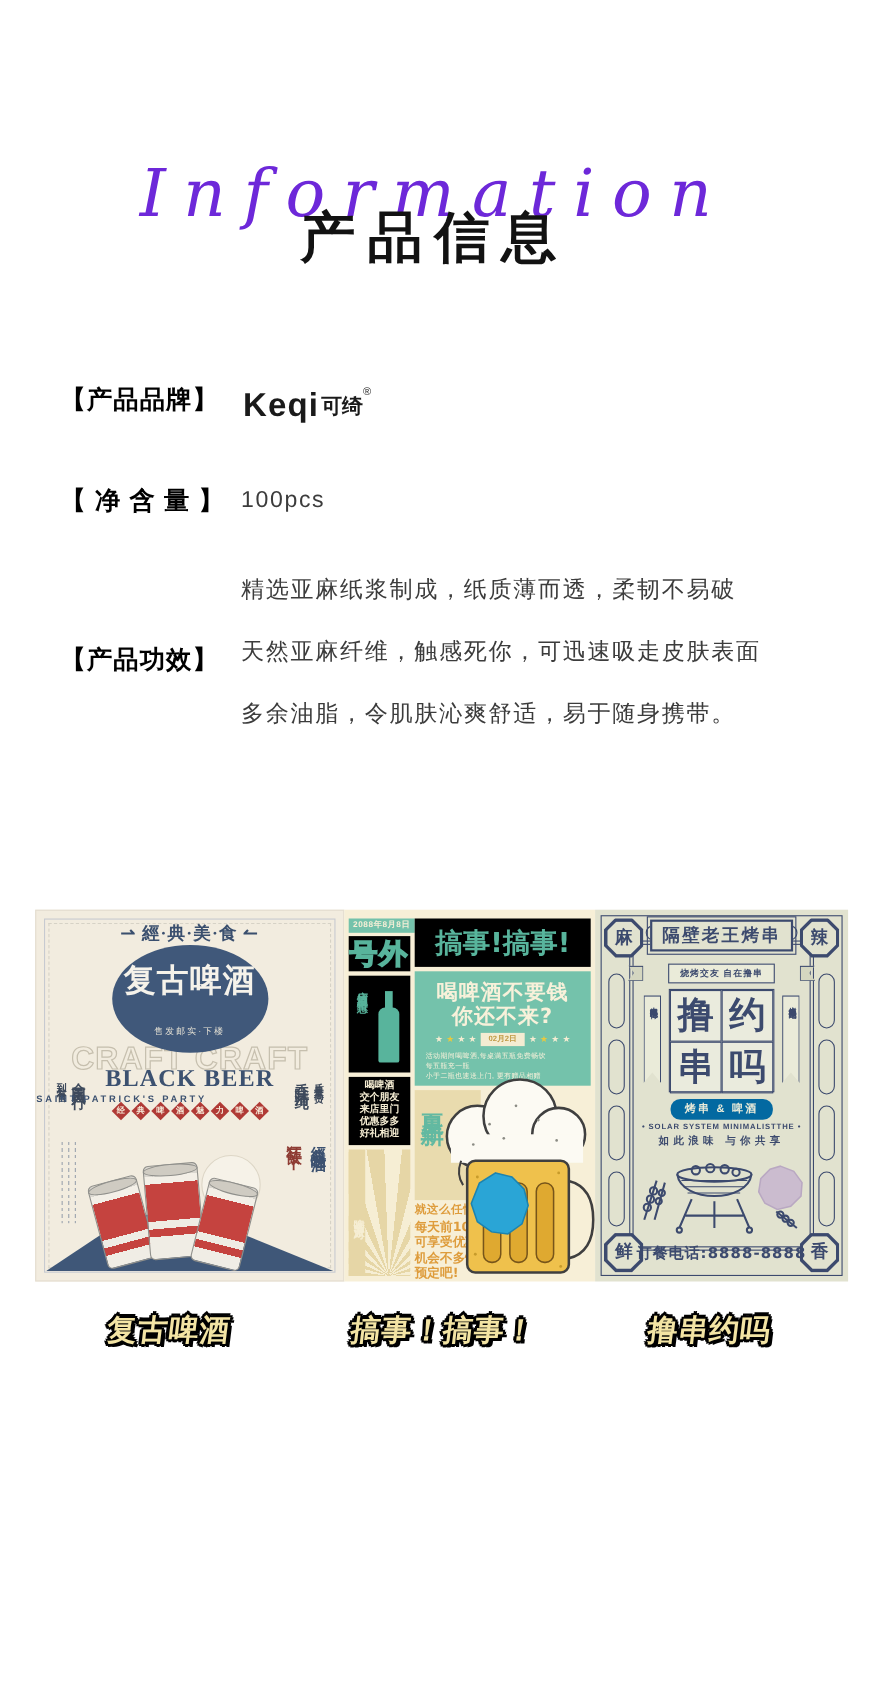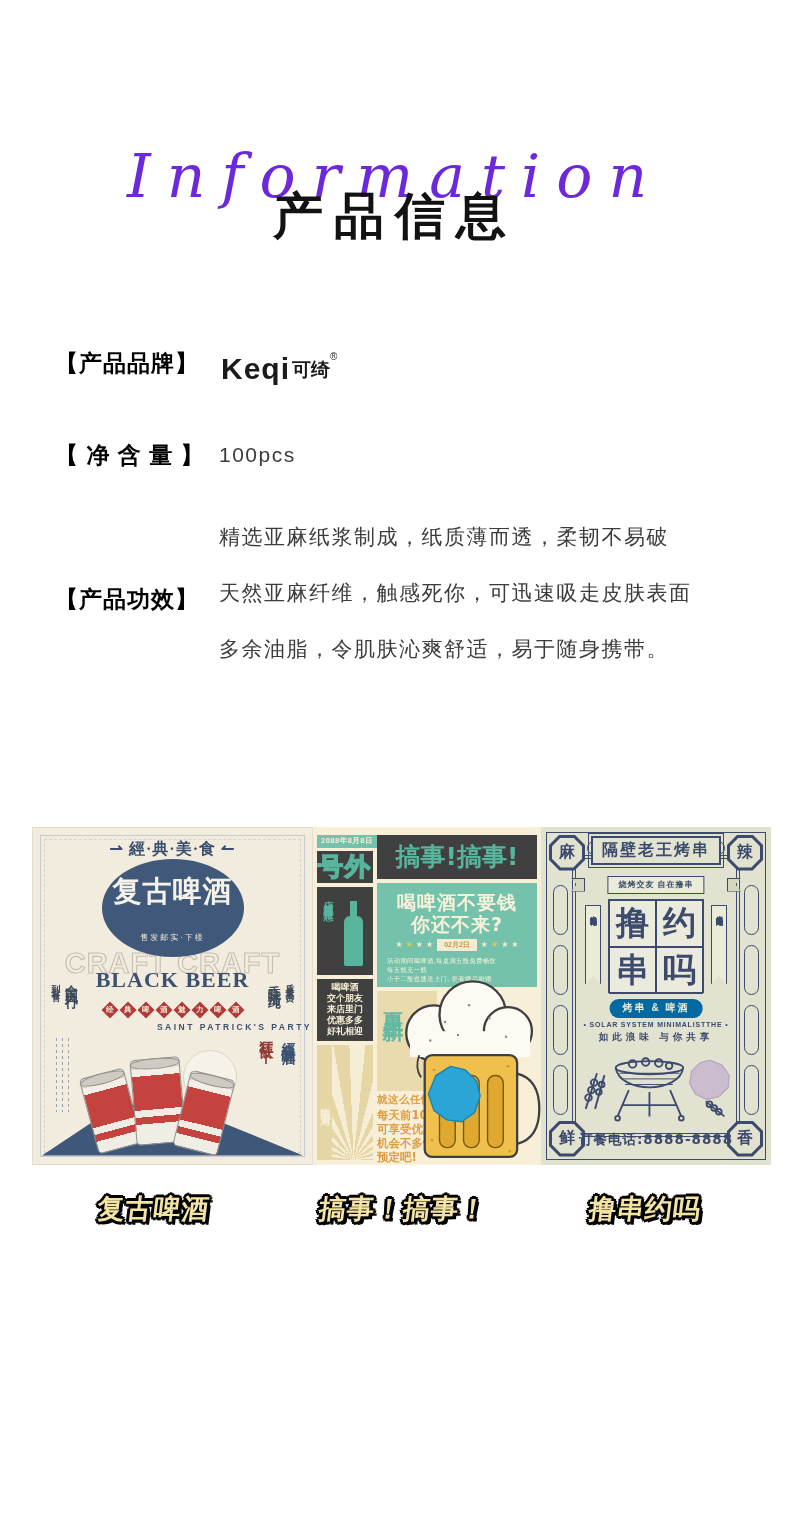--- a/index.html
+++ b/index.html
@@ -33,21 +33,21 @@
   
   .p-beer{width:281px;background:#f2ecdf;border:1px solid #e3ddcf;}
   .pb-frame{position:absolute;inset:7px;border:1px solid #c7cad0;}
   .pb-frame2{position:absolute;inset:11px;border:1px dashed #d6d2c6;}
   .pb-banner{position:absolute;top:11px;width:100%;text-align:center;font-family:"Liberation Serif",serif;font-weight:700;font-size:16px;color:#3a4f6e;letter-spacing:1px;}
   .pb-circle{position:absolute;top:31px;left:50%;transform:translateX(-50%);width:142px;height:98px;background:#40587a;border-radius:50%;display:flex;flex-direction:column;align-items:center;justify-content:center;z-index:2;}
   .pb-circle-title{color:#f5f2ea;font-size:29px;font-weight:800;font-family:"DejaVu Sans",sans-serif;letter-spacing:1px;white-space:nowrap;}
   .pb-circle-tag{color:#e6e2d5;font-size:8px;margin-top:20px;letter-spacing:2px;}
   .pb-outline{position:absolute;top:119px;width:100%;text-align:center;font-size:29px;font-weight:800;letter-spacing:1px;color:transparent;-webkit-text-stroke:1.1px #c6bfae;z-index:1;white-space:nowrap;}
   .pb-arch{position:absolute;top:139px;width:100%;text-align:center;font-family:"Liberation Serif",serif;font-weight:800;font-size:22px;color:#3c5170;letter-spacing:1px;z-index:3;}
-  .pb-arch-sub{position:absolute;top:166px;width:100%;text-align:right;font-size:8.5px;font-weight:700;color:#3c5170;letter-spacing:2.5px;z-index:3;margin-top:28px;}
+  .pb-arch-sub{position:absolute;top:166px;width:100%;text-align:left;font-size:8.5px;font-weight:700;color:#3c5170;letter-spacing:2.5px;z-index:3;}
   .pb-vert{position:absolute;color:#3e4a5c;font-family:"Liberation Serif",serif;font-weight:700;}
   .pb-v1{left:16px;top:149px;font-size:9px;letter-spacing:3px;}
   .pb-v2{left:29px;top:146px;font-size:13px;letter-spacing:4px;}
   .pb-v3{right:29px;top:146px;font-size:13px;letter-spacing:4px;}
   .pb-v4{right:16px;top:149px;font-size:9px;letter-spacing:3px;}
   .pb-seals{position:absolute;top:176px;width:100%;display:flex;justify-content:center;gap:6px;z-index:2;}
   .pb-seal{width:12px;height:12px;background:#b03a36;transform:rotate(45deg);display:flex;align-items:center;justify-content:center;}
   .pb-seal span{transform:rotate(-45deg);color:#f5e9d8;font-size:7.5px;font-weight:700;}
   .pb-dashes{position:absolute;left:23px;top:210px;display:flex;gap:5px;height:74px;}
   .pb-dash{width:1px;background:repeating-linear-gradient(#9aa2ad 0 3px,transparent 3px 6px);}
@@ -56,21 +56,21 @@
   .pb-mountain{position:absolute;left:9px;right:9px;bottom:8px;height:52px;background:#3f5778;clip-path:polygon(0 100%,30% 0,55% 8%,100% 100%);z-index:2;}
   .pb-foam{position:absolute;left:150px;top:222px;width:52px;height:52px;border-radius:50%;background:#f6f2e8;border:1px solid #ddd6c6;z-index:3;}
   .can{position:absolute;border:1px solid #90908c;border-radius:5px;z-index:4;background:linear-gradient(180deg,#d9d6cf 0 9px,#f3efe7 9px 16px,#c5433f 16px 50px,#efece4 50px 57px,#c5433f 57px 64px,#f0ede5 64px);}
   .can-top{position:absolute;top:-1px;left:-1px;right:-1px;height:9px;border-radius:50%;background:#cfcbc2;border:1px solid #8f8f8b;}
   .can-1{left:55px;bottom:14px;width:44px;height:76px;transform:rotate(-15deg);}
   .can-2{left:100px;bottom:20px;width:48px;height:84px;transform:rotate(-5deg);}
   .can-3{left:148px;bottom:12px;width:44px;height:76px;transform:rotate(14deg);}
 
   
   .p-mid{width:228px;background:#f7efd7;}
-  .pm-box{position:absolute;background:#404040;box-sizing:border-box;}
+  .pm-box{position:absolute;background:#000000;box-sizing:border-box;}
   .pm-teal{background:#74c2ab;}
   .pm-date{left:4px;top:8px;width:60px;height:13px;display:flex;align-items:center;justify-content:center;color:#f7efd7;font-size:7.5px;font-weight:700;letter-spacing:.5px;}
   .pm-extra{left:4px;top:24px;width:56px;height:32px;display:flex;align-items:center;justify-content:center;font-size:25px;font-weight:800;font-family:"DejaVu Sans",sans-serif;color:rgba(116,194,171,.25);-webkit-text-stroke:1.6px #58b49c;letter-spacing:2px;}
   .pm-head{left:64px;top:8px;width:160px;height:44px;display:flex;align-items:center;justify-content:center;font-size:25px;font-weight:800;font-family:"DejaVu Sans",sans-serif;color:#58b49c;white-space:nowrap;}
   .pm-shop{left:4px;top:60px;width:56px;height:88px;}
   .pm-shop-text{position:absolute;left:4px;top:6px;font-size:10px;font-weight:800;color:#58b49c;letter-spacing:2px;font-family:"DejaVu Sans",sans-serif;}
   .pm-bottle-neck{position:absolute;left:33px;top:14px;width:7px;height:16px;background:#58b49c;}
   .pm-bottle-body{position:absolute;left:27px;top:29px;width:19px;height:50px;background:#58b49c;border-radius:6px 6px 2px 2px;}
   .pm-promo{left:64px;top:56px;width:160px;height:104px;padding:8px 6px 0;text-align:center;color:#f8f1da;}
   .pm-promo-t{font-size:19px;font-weight:800;font-family:"DejaVu Sans",sans-serif;letter-spacing:1px;line-height:22px;white-space:nowrap;}

